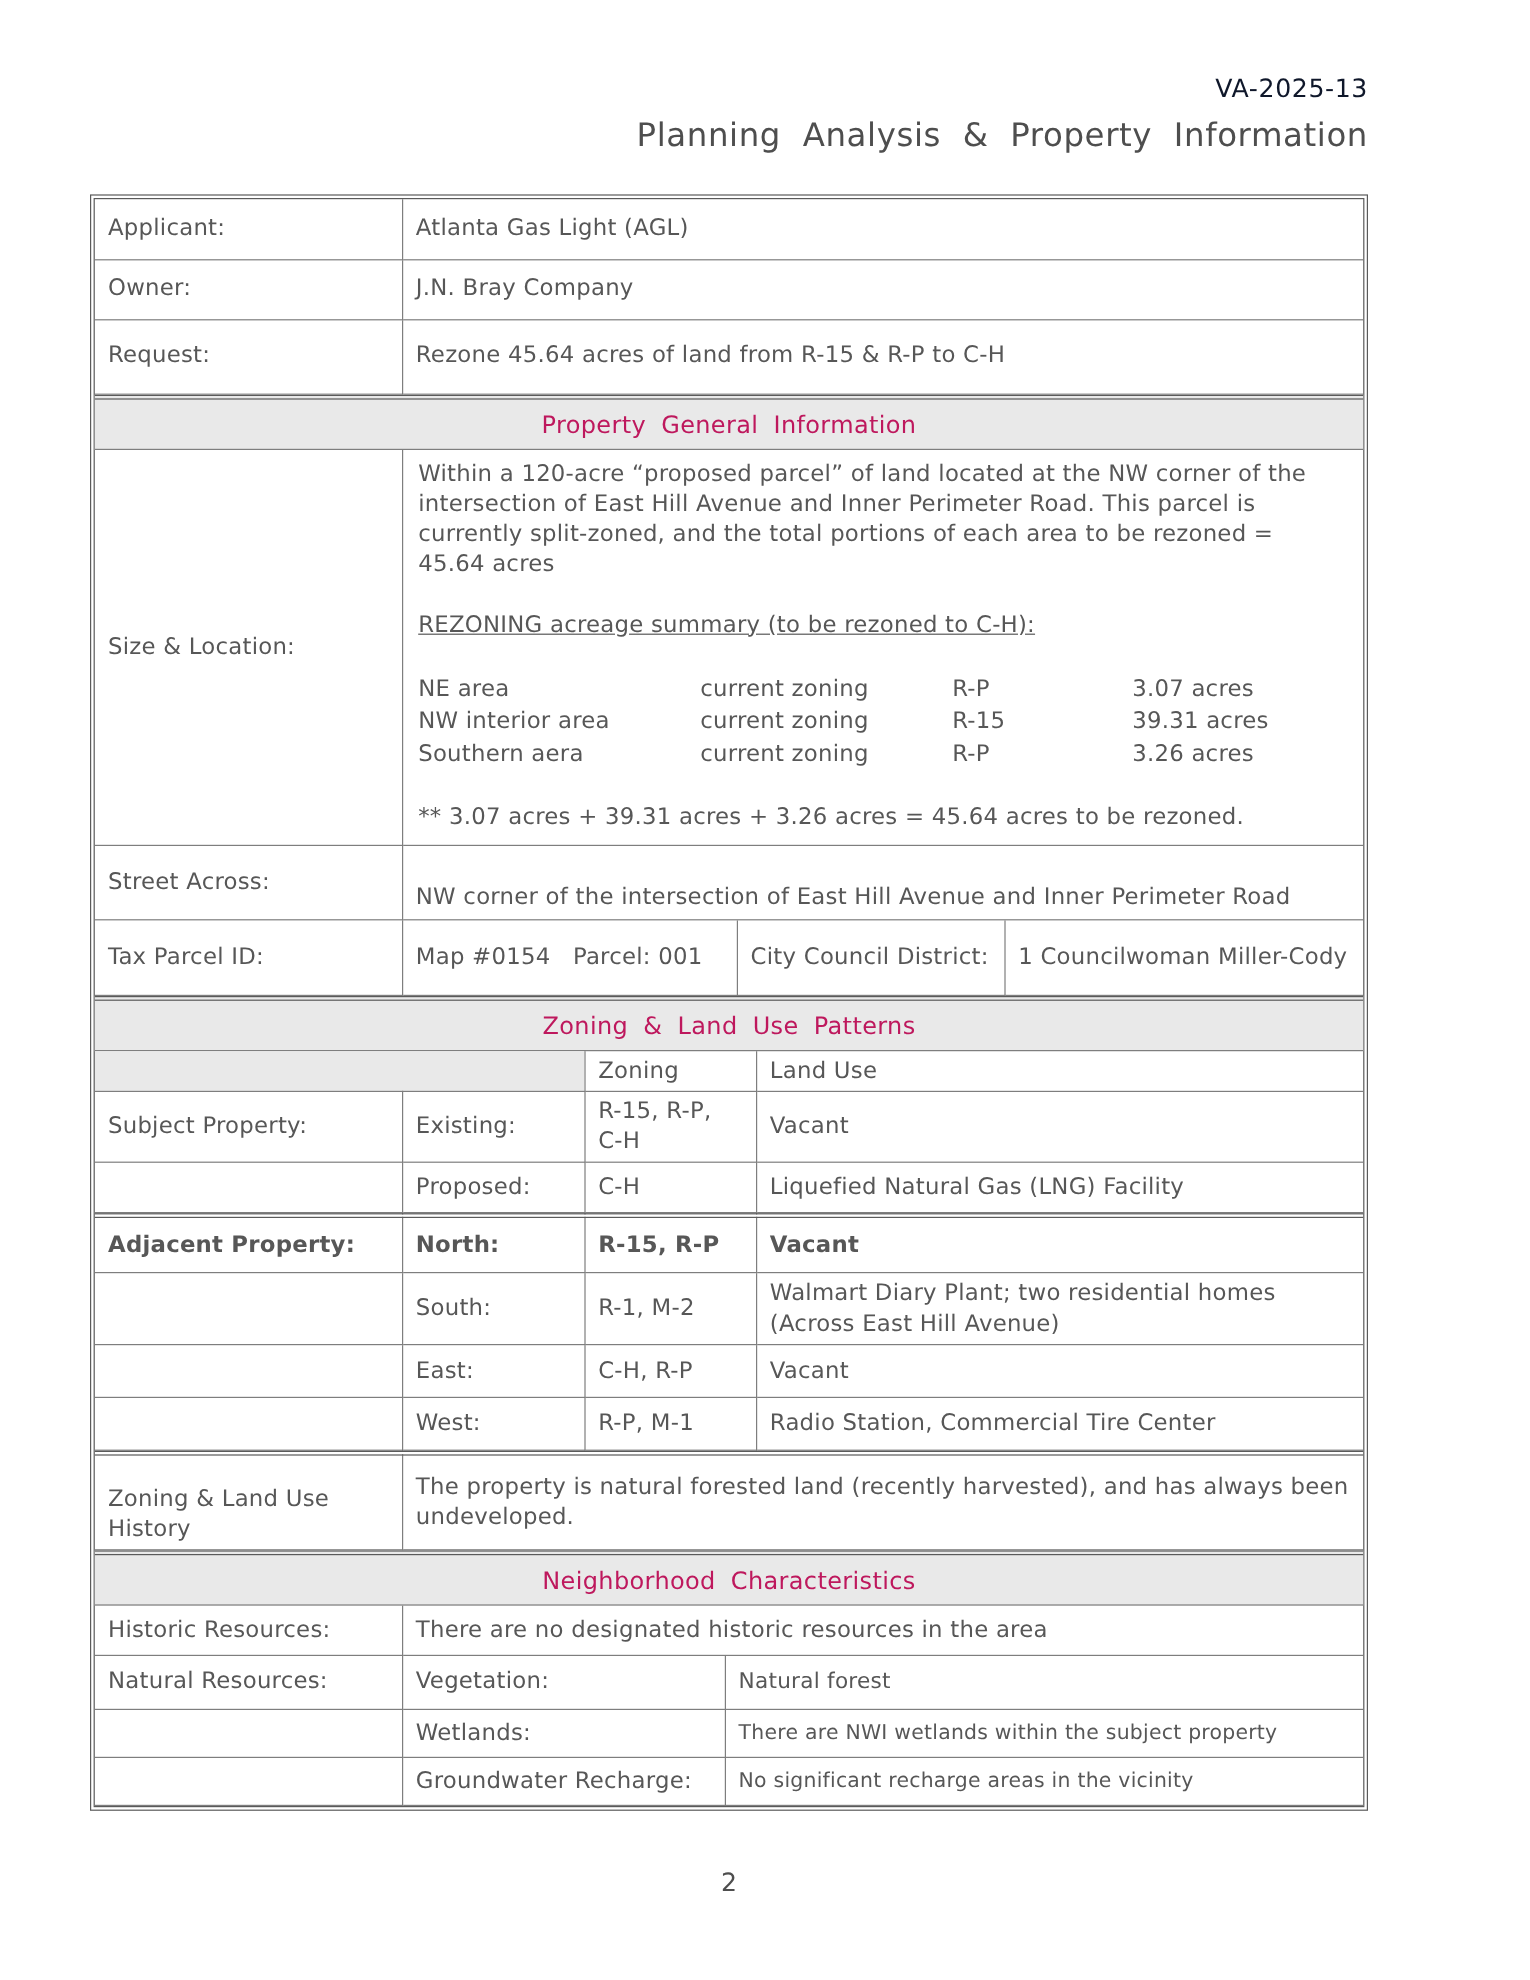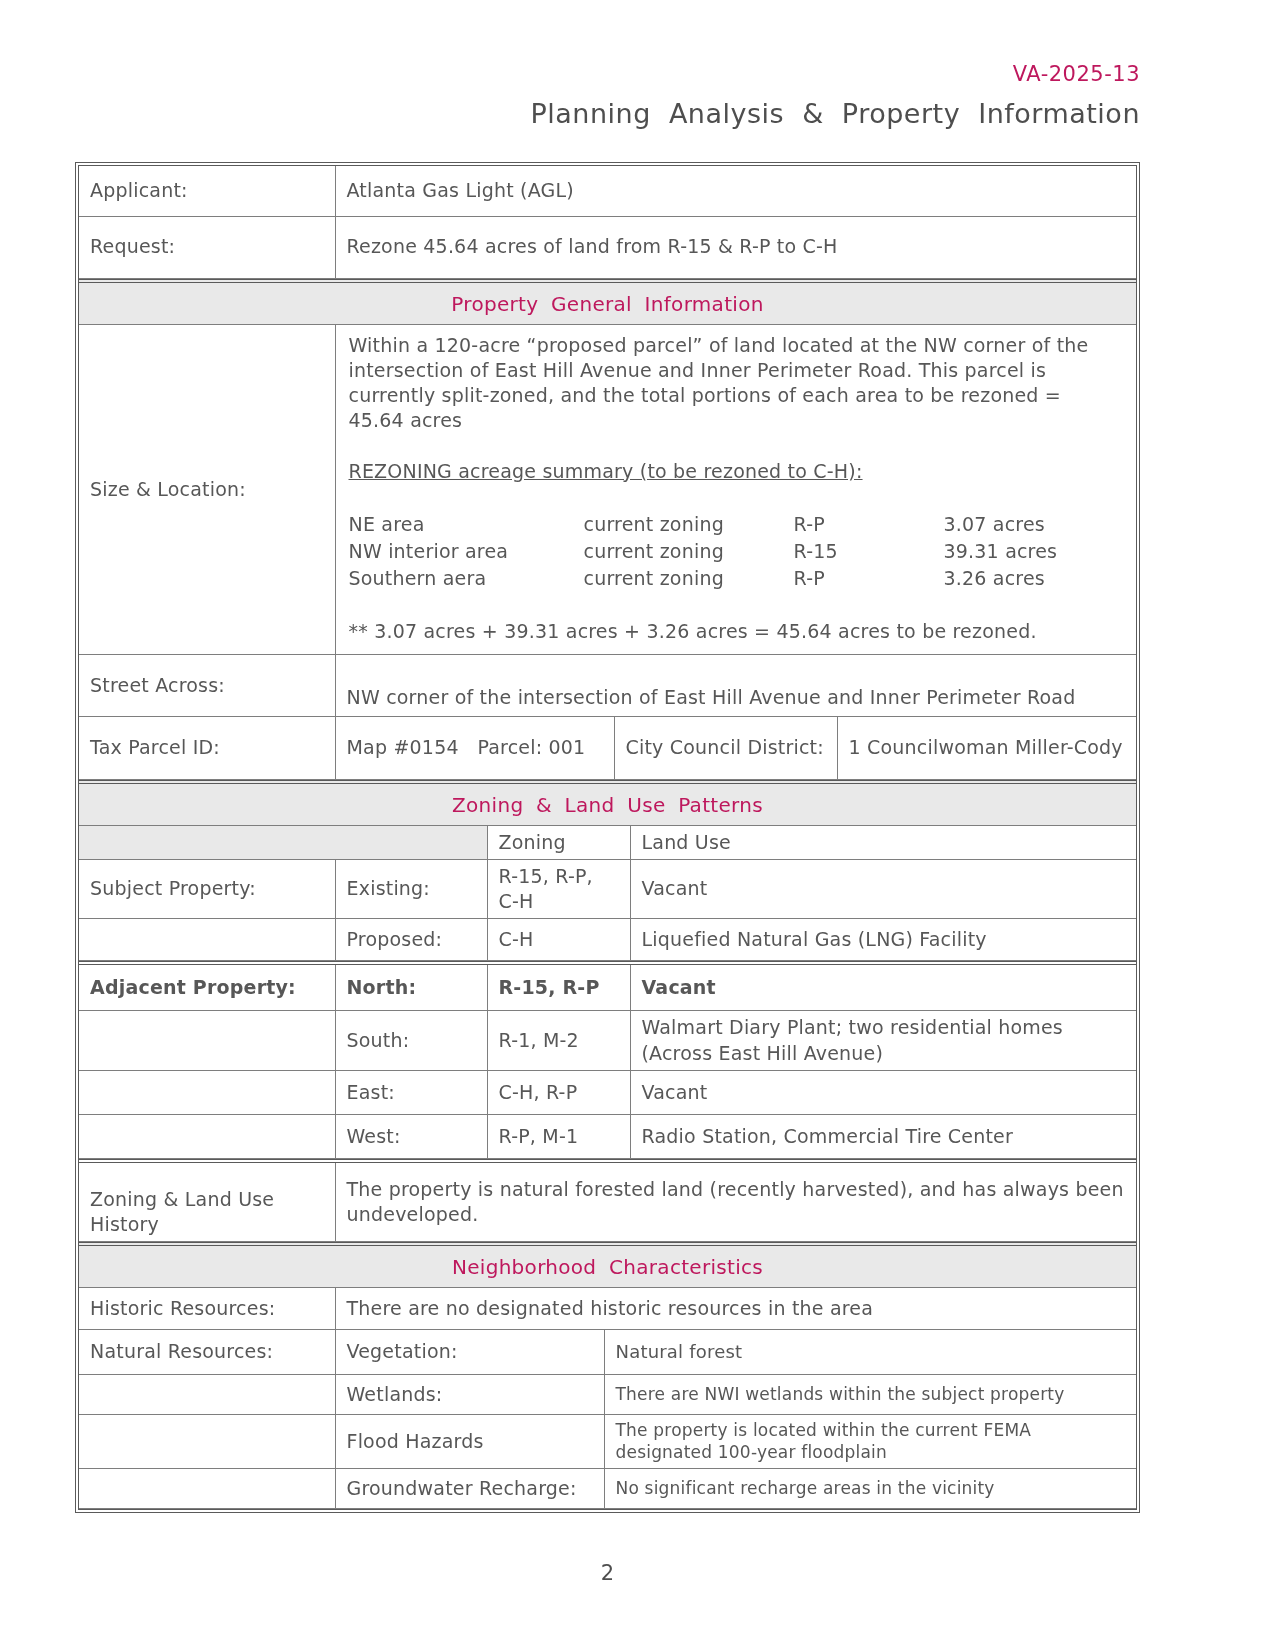--- a/index.html
+++ b/index.html
@@ -12,21 +12,21 @@
     position: relative;
     overflow: hidden;
   }
   .doc-header {
     width: 1065px;
     margin: 62px 0 0 75px;
   }
   .doc-number {
     text-align: right;
     font-size: 21px;
-    color: #be185d;
+    color: #0f172a;
     letter-spacing: 0.5px;
   }
   .doc-title {
     text-align: right;
     font-size: 27px;
     color: #4e4e4e;
     margin-top: 12px;
     word-spacing: 9px;
     letter-spacing: 0.5px;
   }
@@ -108,20 +108,24 @@
 
   <table>
     <colgroup>
         <col style="width:256px">
         <col>
       </colgroup>
     <tbody>
         <tr class="h50">
       <td>Applicant:</td>
       <td>Atlanta Gas Light (AGL)</td>
+    </tr>
+    <tr class="h50">
+      <td>Owner:</td>
+      <td>J.N. Bray Company</td>
     </tr>
     <tr class="h62">
       <td>Request:</td>
       <td>Rezone 45.64 acres of land from R-15 &amp; R-P to C-H</td>
     </tr>
   </tbody>
     </table>
 
   <div class="band first">Property General Information</div>
 
@@ -280,25 +284,20 @@
         <tr class="h44">
       <td>Natural Resources:</td>
       <td>Vegetation:</td>
       <td class="fs18">Natural forest</td>
     </tr>
     <tr class="h40">
       <td></td>
       <td>Wetlands:</td>
       <td class="fs17">There are NWI wetlands within the subject property</td>
     </tr>
-    <tr class="h50">
-      <td></td>
-      <td>Flood Hazards</td>
-      <td class="fs17">The property is located within the current FEMA designated 100-year floodplain</td>
-    </tr>
     <tr class="h40">
       <td></td>
       <td>Groundwater Recharge:</td>
       <td class="fs17">No significant recharge areas in the vicinity</td>
     </tr>
   </tbody>
     </table>
 
 </div>
 

